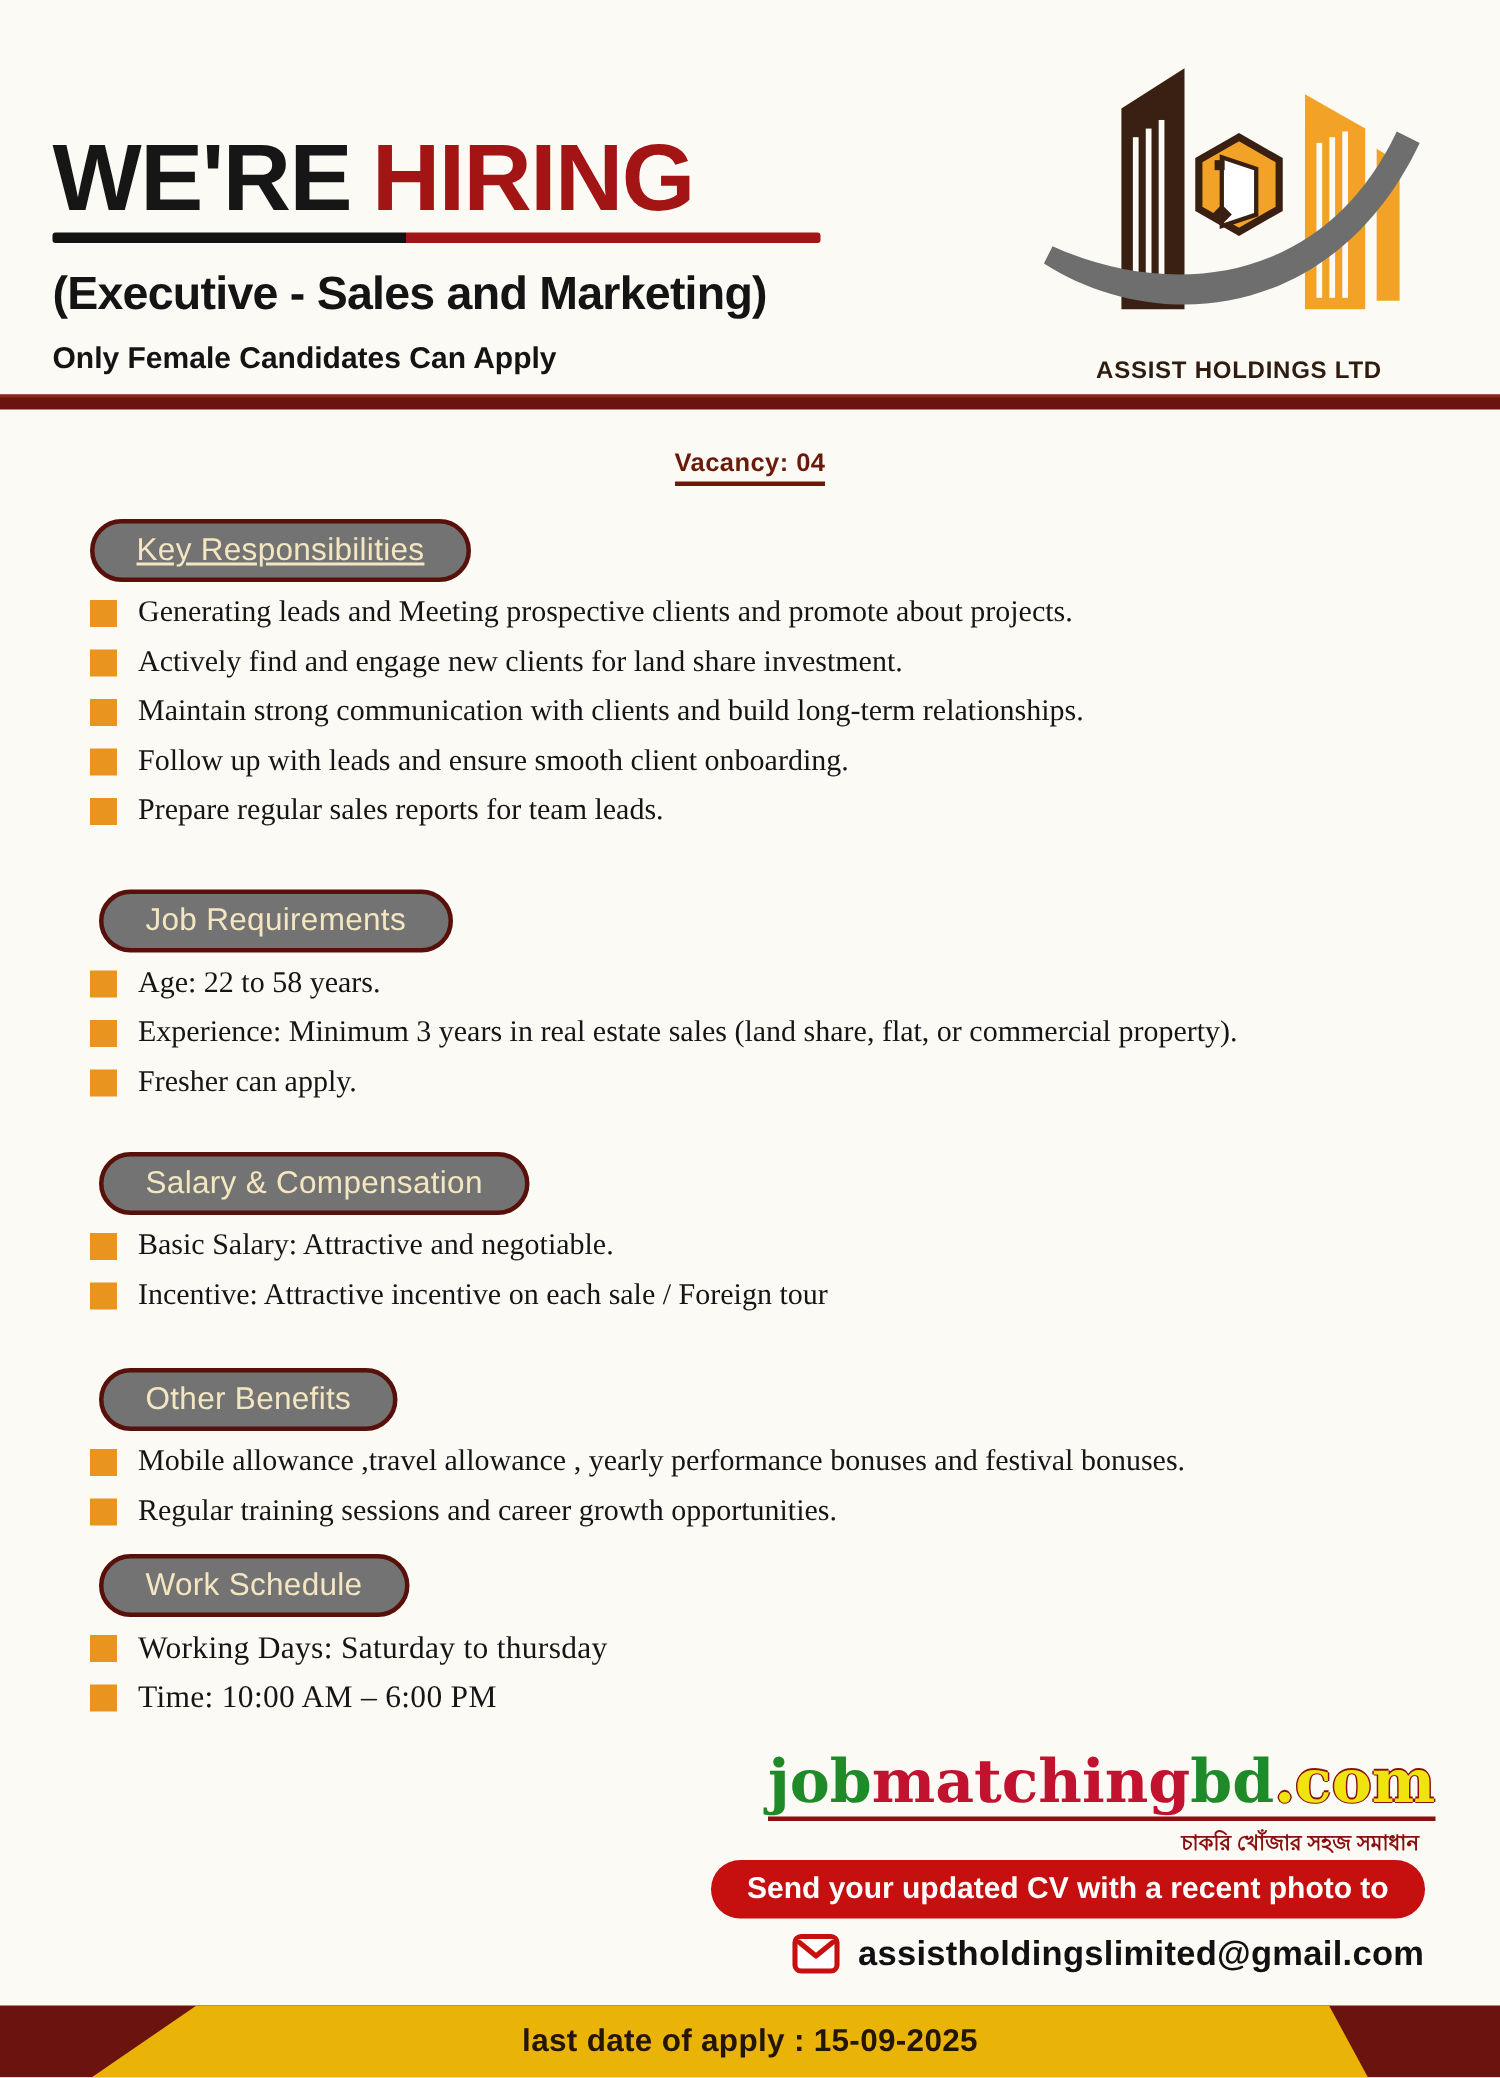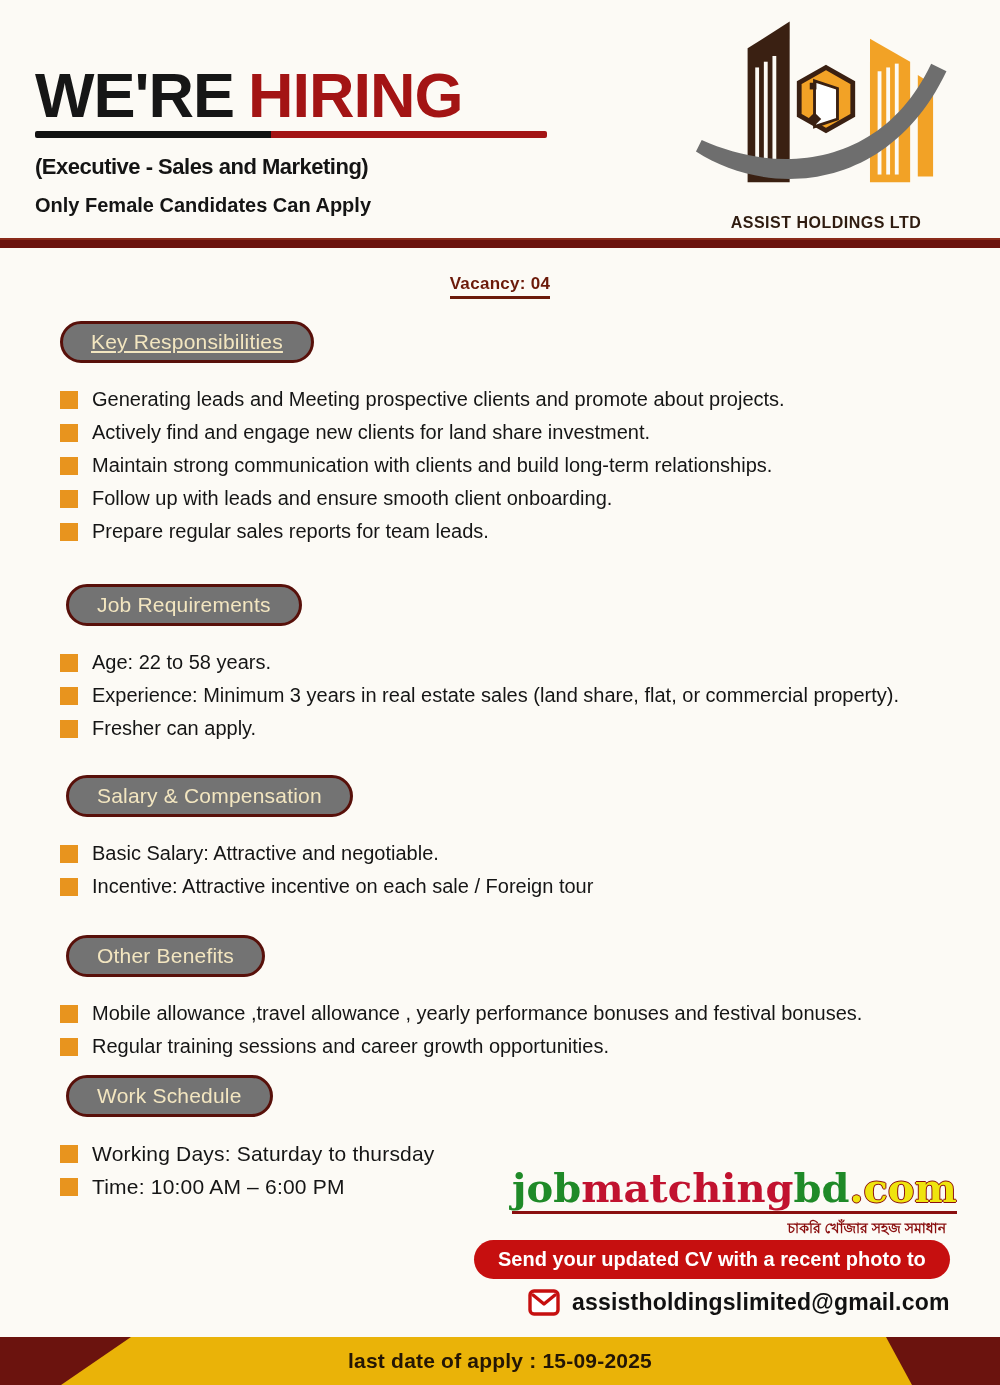--- a/index.html
+++ b/index.html
@@ -2,51 +2,51 @@
 <html><head>
 <meta charset="utf-8">
 <style>
   * { margin:0; padding:0; box-sizing:border-box; }
   body { background:#e8e8e8; font-family:"Liberation Sans", sans-serif; }
   .poster {
     position:relative; width:1000px; height:1385px; margin:0 auto;
     background:#fcfaf5; overflow:hidden; color:#151515;
   }
   
-  .header { display:flex; padding:12px 24px 0 35px; }
+  .header { display:flex; padding:36px 24px 0 35px; }
   .header-left { flex:1; padding-top:52px; }
   .headline { font-size:63px; font-weight:800; letter-spacing:-1px; line-height:1; white-space:nowrap; }
   .headline .t1 { color:#161616; margin-right:14px; }
   .headline .t2 { color:#a31414; }
   .headline-underline {
     height:7px; width:512px; margin-top:4px;
     background:linear-gradient(to right, #121212 0%, #121212 46%, #a31414 46%, #a31414 100%);
     border-radius:2px;
   }
-  .subtitle { font-size:22px; font-weight:700; color:#141414; margin-top:16px; letter-spacing:-0.5px; }
+  .subtitle { font-size:31px; font-weight:700; color:#141414; margin-top:16px; letter-spacing:-0.5px; }
   .note { font-size:20px; font-weight:700; color:#141414; margin-top:14px; }
   .header-right { width:300px; text-align:center; }
   .company-name { font-size:16px; font-weight:800; color:#2f1c10; letter-spacing:0.5px; margin-top:2px; }
   
   .divider { height:10px; background:#6b130e; margin-top:6px; border-top:2px solid #8a2a1a; }
   .vacancy-wrap { text-align:center; margin-top:10px; }
   .vacancy {
     display:inline-block; font-size:17px; font-weight:800; color:#6b1a0a;
     border-bottom:3px solid #6b1a0a; padding-bottom:2px; letter-spacing:0.3px;margin-top:16px;
   }
   
   .content { padding:0 14px 0 60px; }
   .pill {
     display:inline-block; background:#737373; color:#f3e6c0;
     border:3px solid #58100a; border-radius:999px;
     padding:6px 28px; font-size:21px; font-weight:400; letter-spacing:0.2px;
   }
   .pill.underlined { text-decoration:underline; }
   .pill-indent { margin-left:6px; }
-  ul.bullets { list-style:none; margin-top:24px; }
+  ul.bullets { list-style:none; margin-top:8px;font-family:Liberation Serif, serif; }
   ul.bullets li { display:flex; align-items:flex-start; gap:14px; margin:8px 0; }
   .sq { width:18px; height:18px; background:#e8941e; flex:0 0 18px; margin-top:4px; }
   .bt { font-size:20px; line-height:25px; color:#151515; }
   .bt .cont { display:inline-block; margin-top:9px; }
   .sec1 { margin-top:22px; }
   .sec2 { margin-top:40px; }
   .sec3 { margin-top:34px; }
   .sec4 { margin-top:36px; }
   .sec5 { margin-top:16px; }
   .sec5 .bt { font-size:21px; letter-spacing:0.2px; }

